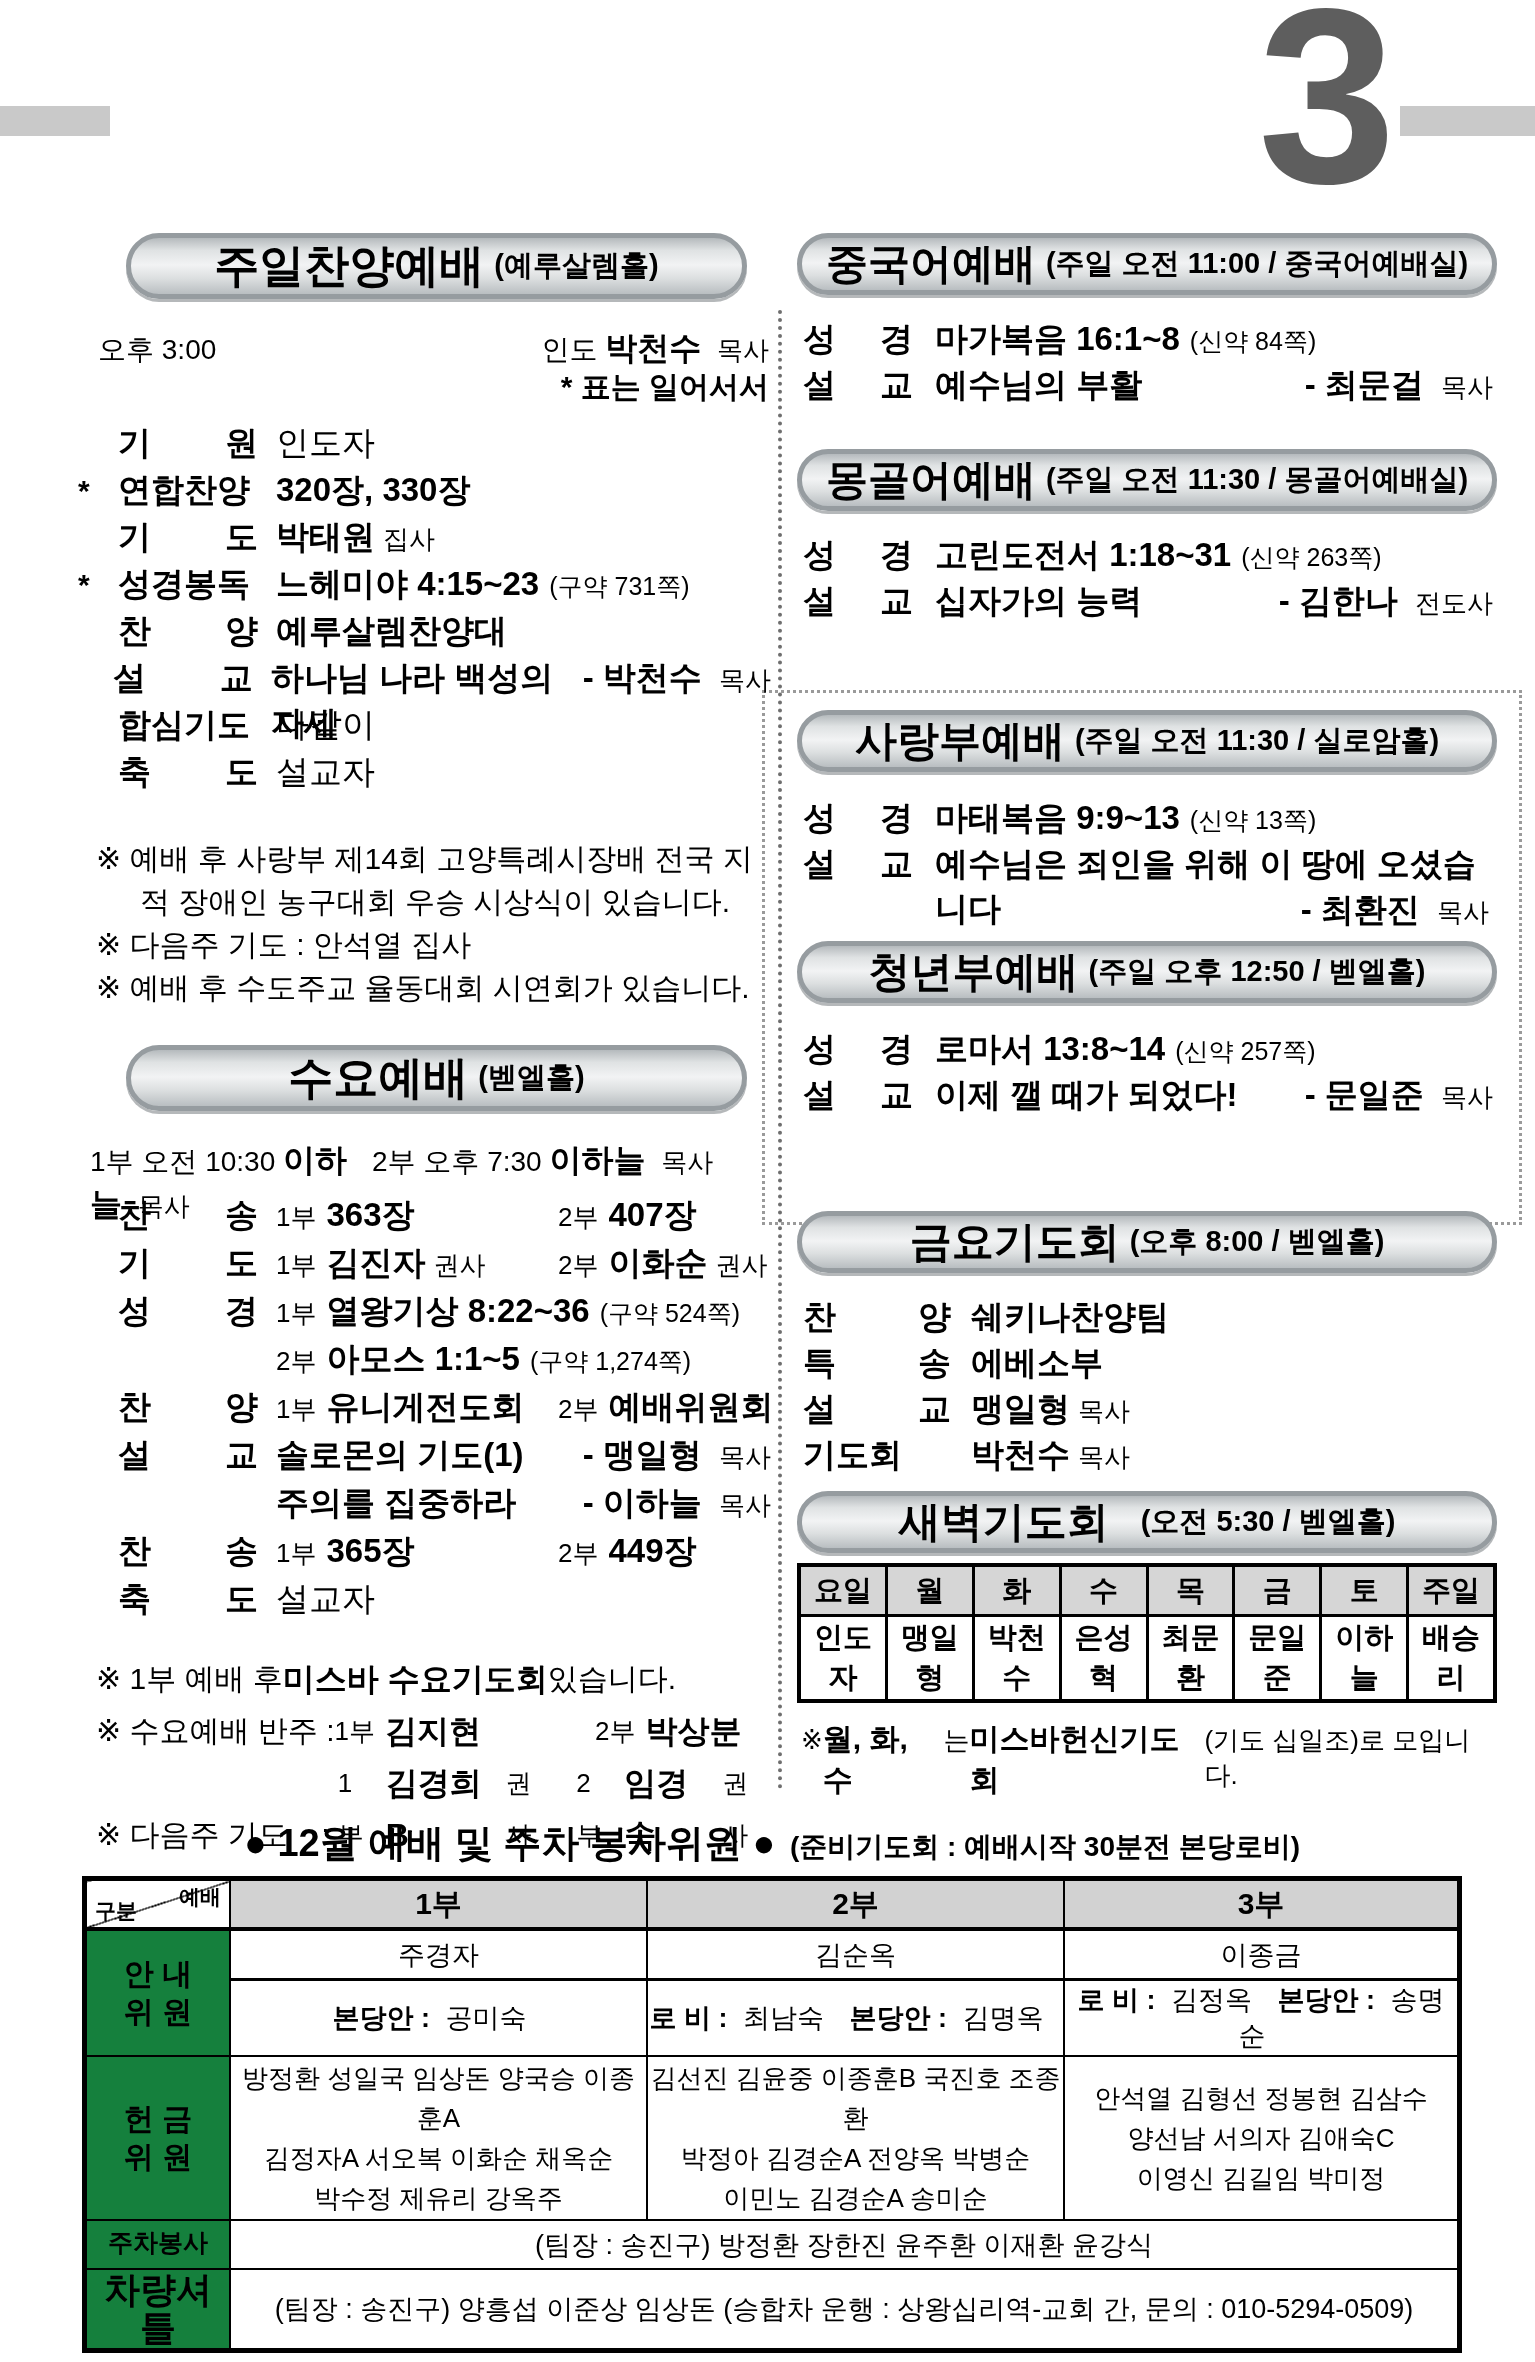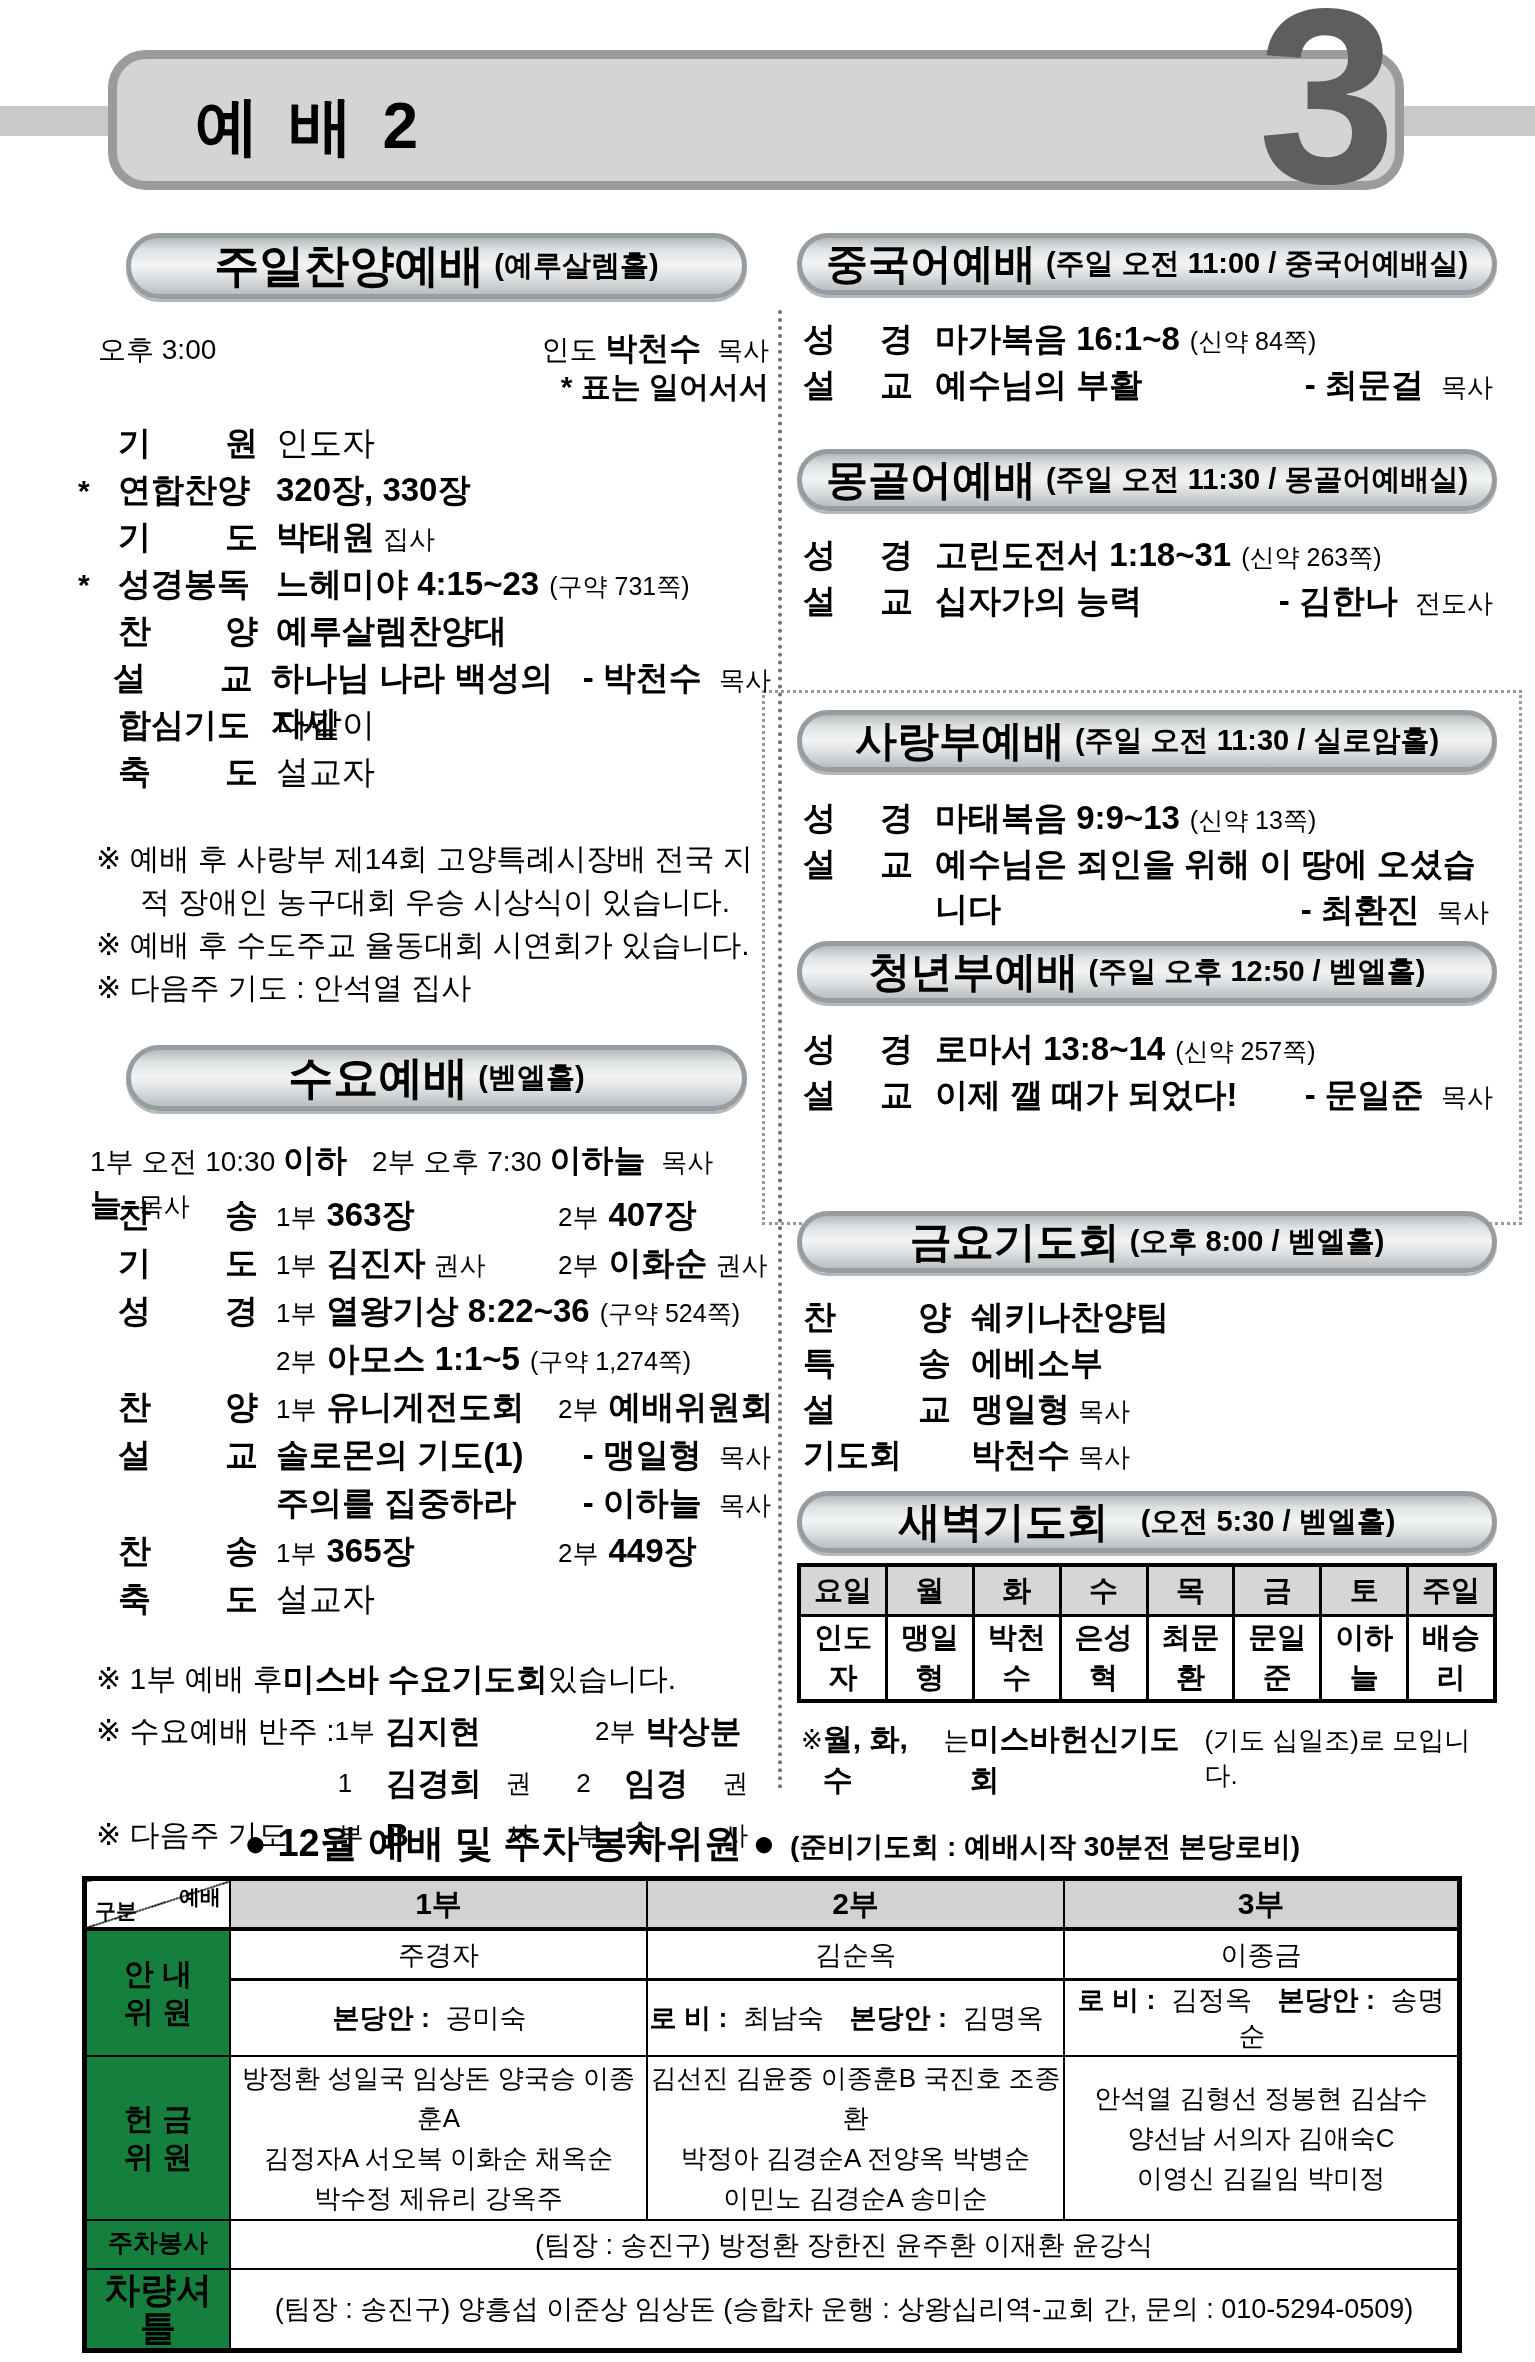--- a/index.html
+++ b/index.html
@@ -90,23 +90,20 @@
   .off{height:124px;font-size:26px;line-height:40px;}
   .one{height:45px;font-size:27px;}
 </style>
 </head>
 <body>
 
 <div class="page">
 
   <div class="hdr-bar" style="left:0;top:106px;width:110px;"></div>
   <div class="hdr-bar" style="left:1400px;top:106px;width:135px;"></div>
-  <div class="hdr-box">
-    <div class="hdr-title">예 배 2</div>
-  </div>
   <div class="hdr-num">3</div>
 
   <div class="divider"></div>
   <div class="chain-box"></div>
 
   <div class="col-left">
 
     <div class="banner banner-l">
       <span class="banner-title">주일찬양예배</span>
       <span class="banner-sub">(예루살렘홀)</span>
@@ -166,22 +163,22 @@
       </div>
       <div class="row">
         <span class="star"></span>
         <span class="lbl">축 도</span>
         <span class="rg">설교자</span>
       </div>
     </div>
 
     <div class="notes">
       <div class="note">※ 예배 후 사랑부 제14회 고양특례시장배 전국 지적 장애인 농구대회 우승 시상식이 있습니다.</div>
+      <div class="note">※ 다음주 기도 : 안석열 집사</div>
       <div class="note">※ 예배 후 수도주교 율동대회 시연회가 있습니다.</div>
-      <div class="note">※ 다음주 기도 : 안석열 집사</div>
     </div>
 
     <div class="banner banner-l" style="margin-top:36px;">
       <span class="banner-title">수요예배</span>
       <span class="banner-sub">(벧엘홀)</span>
     </div>
 
     <div class="meta" style="margin-left:30px;justify-content:flex-start;">
       <span style="width:282px;">
         <span>1부 오전 10:30</span>

